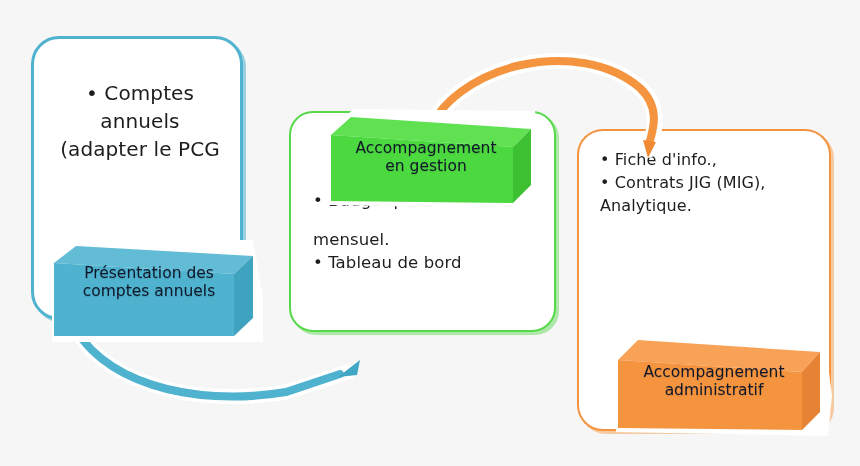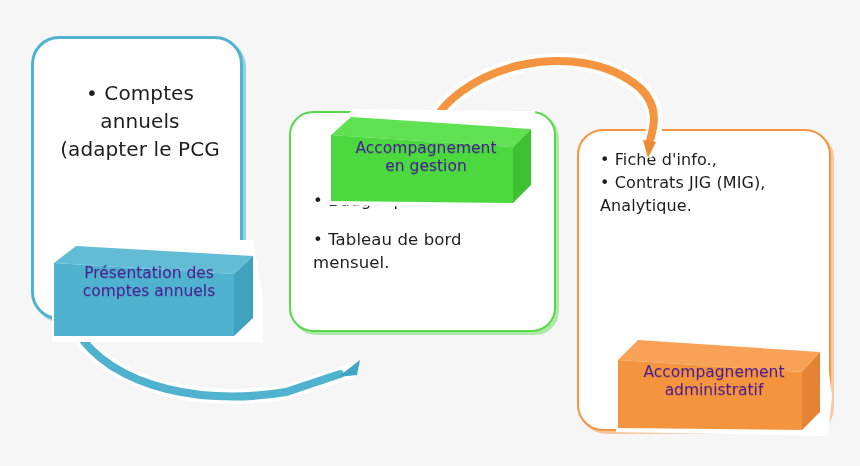--- a/index.html
+++ b/index.html
@@ -76,21 +76,21 @@
     line-height: 1.30;
   }
 
   
   .box3d {
     position: absolute;
   }
   .box3d svg { display: block; overflow: visible; }
   .box3d .lbl {
     position: absolute;
-    color: #4c1d95;
+    color: #0f172a;
     font-size: 15.5px;
     line-height: 1.16;
     text-align: center;
     text-shadow: 0 1px 1px rgba(0,0,0,0.13);
     pointer-events: none;
   }
 
   .box-blue  { left: 48px;  top: 244px; }
   .box-blue .lbl  { left: 10px; top: 21px; width: 182px; }
 
@@ -114,22 +114,22 @@
     <div class="li">• Comptes</div>
     <div class="li">annuels</div>
     <div class="li">(adapter le PCG</div>
   </div>
 
   <div class="card card-green"></div>
 
   <div class="bullets bullets-green">
     <div class="li">• Budget prévisionnel,</div>
     <div class="gap"></div>
+    <div class="li">mensuel.</div>
     <div class="li">• Tableau de bord</div>
-    <div class="li">mensuel.</div>
   </div>
 
   <div class="card card-orange"></div>
 
   <div class="bullets bullets-orange">
     <div class="li">• Fiche d'info.,</div>
     <div class="li">• Contrats JIG (MIG),</div>
     <div class="li">Analytique.</div>
   </div>
 

